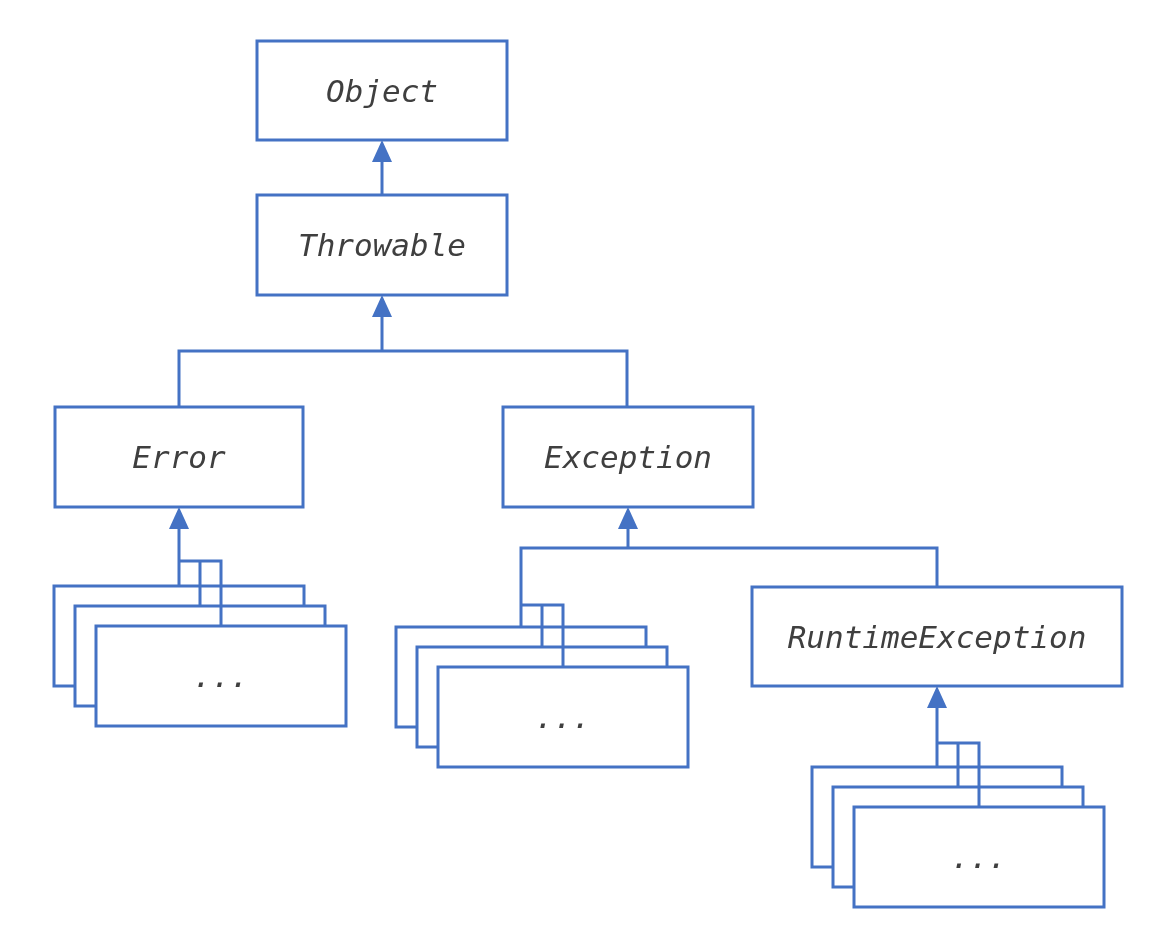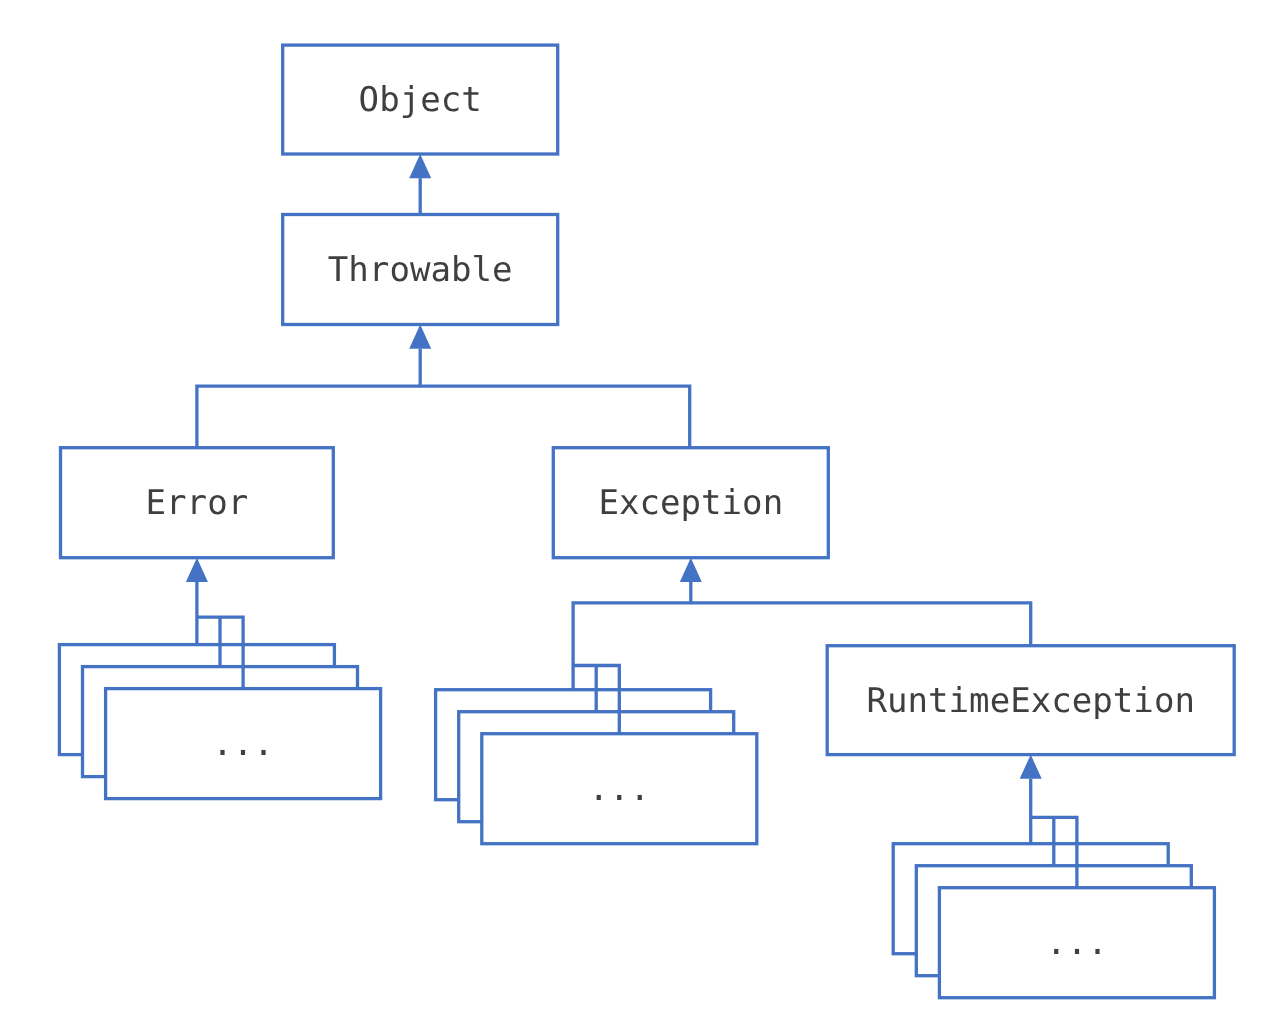--- a/index.html
+++ b/index.html
@@ -1,16 +1,16 @@
 <!DOCTYPE html>
 <html style="--color-line: #4472C4; --color-text: #3F3F3F; --color-fill: #FFFFFF;"><head>
 <meta charset="utf-8">
 <style>
   html,body{margin:0;padding:0;background:#ffffff;}
-  .canvas{width:1154px;height:942px;position:relative;background:var(--color-fill,#ffffff);overflow:hidden;}
+  .canvas{width:1154px;height:942px;position:relative;background:var(--color-fill,#ffffff);overflow:hidden;font-style:italic;}
   svg{display:block;}
   .node-box{fill:var(--color-fill,#ffffff);stroke:var(--color-line,#4472C4);stroke-width:3;}
   .edge{fill:none;stroke:var(--color-line,#4472C4);stroke-width:3;}
   .arrowhead{fill:var(--color-line,#4472C4);stroke:none;}
   .node-label{
     font-family:"DejaVu Sans Mono","Liberation Mono",monospace;
     font-size:31px;
     fill:var(--color-text,#3F3F3F);
     text-anchor:middle;
     dominant-baseline:central;

